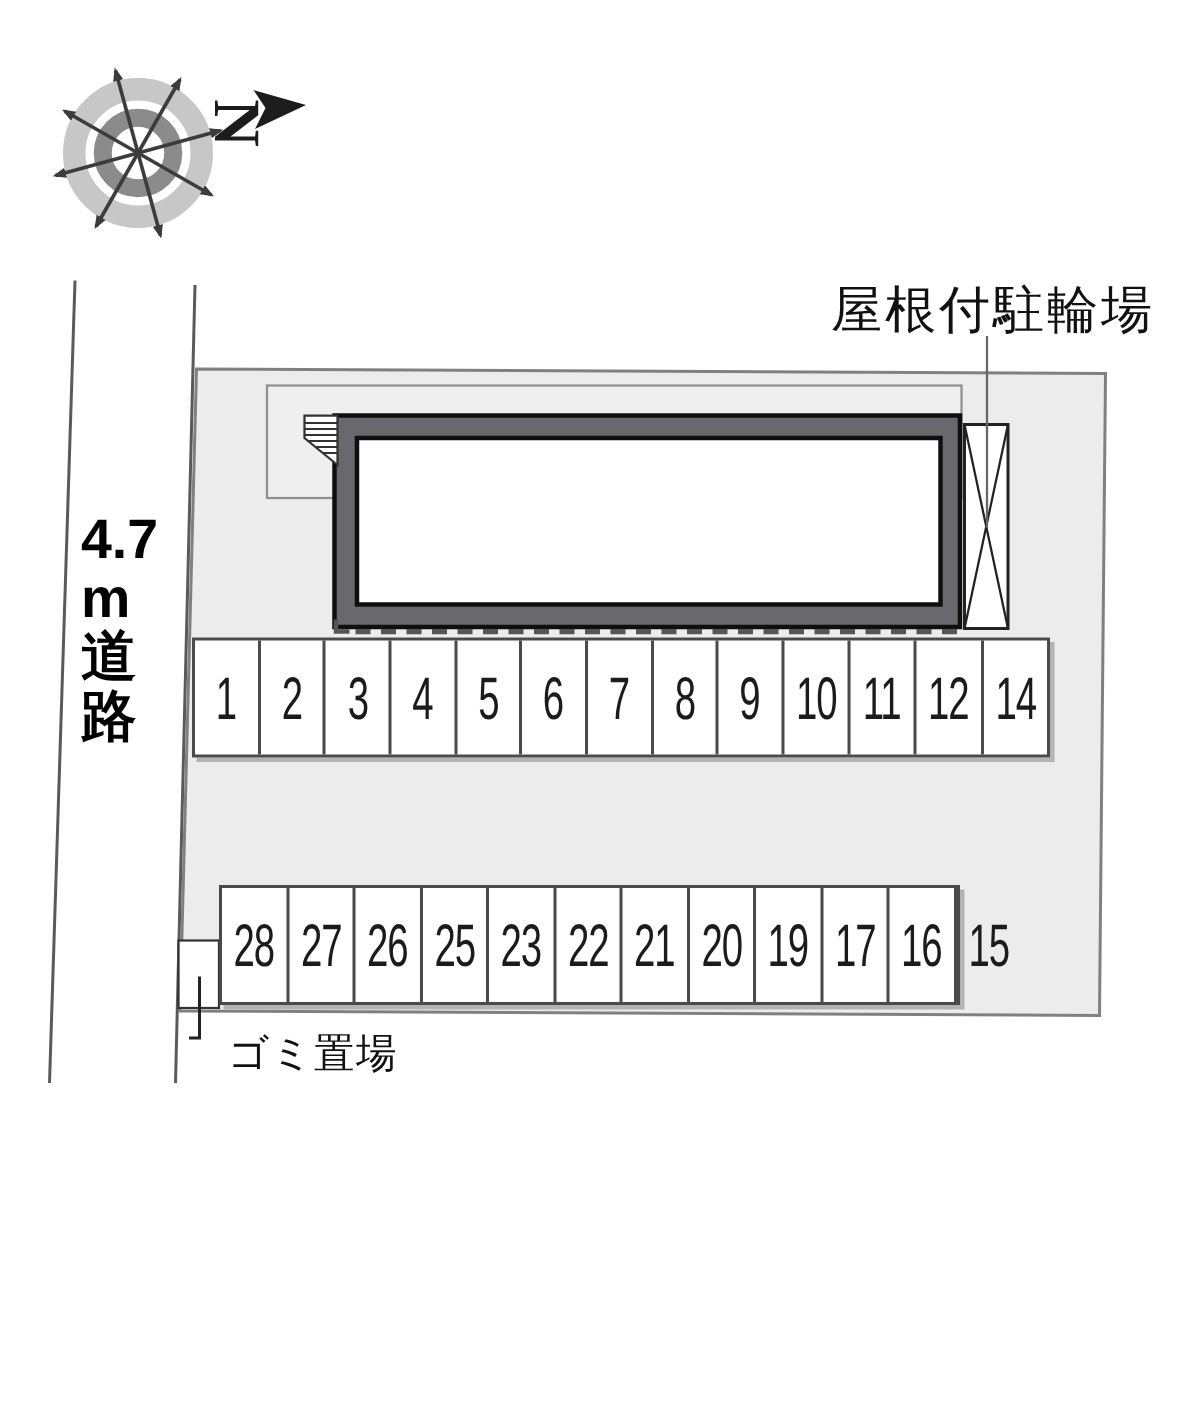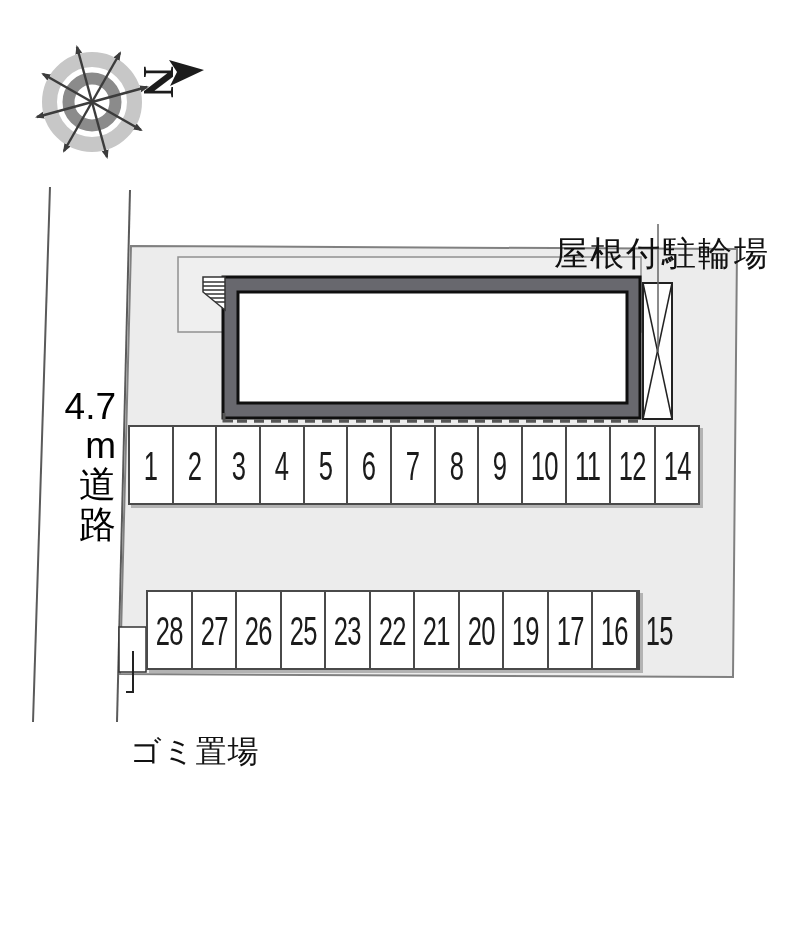--- a/index.html
+++ b/index.html
@@ -2,25 +2,25 @@
 <html><head>
 <meta charset="utf-8">
 <style>
   html,body{margin:0;padding:0;background:#ffffff;}
   #canvas{
     position:relative;width:800px;height:940px;background:#ffffff;overflow:hidden;
     font-family:"Liberation Sans","DejaVu Sans",sans-serif;color:#1a1a1a;
   }
   #plan-svg{position:absolute;left:0;top:0;width:800px;height:940px;}
 
-  .label{position:absolute;white-space:nowrap;color:#111;margin-top:47px;}
+  .label{position:absolute;white-space:nowrap;color:#111;}
   #bicycle-label{left:554px;top:184px;font-size:34px;letter-spacing:2px;font-weight:500;}
-  #garbage-label{left:130px;top:684px;font-size:31px;letter-spacing:1px;}
+  #garbage-label{left:152px;top:684px;font-size:27px;letter-spacing:1px;}
   #road-label{
-    left:54px;top:340px;width:62px;text-align:right;font-weight:normal;
+    left:54px;top:340px;width:62px;text-align:left;font-weight:bold;
     font-size:37px;line-height:1.06;color:#000;white-space:normal;
   }
 
   .parking-row{
     position:absolute;display:flex;background:#ffffff;
     border:2px solid #4a4a4a;box-sizing:border-box;
     box-shadow:3px 3px 0 #b3b3b3;
   }
   #row1{left:128px;top:425px;width:572px;height:80px;}
   #row2{left:146px;top:590px;width:494px;height:80px;}

